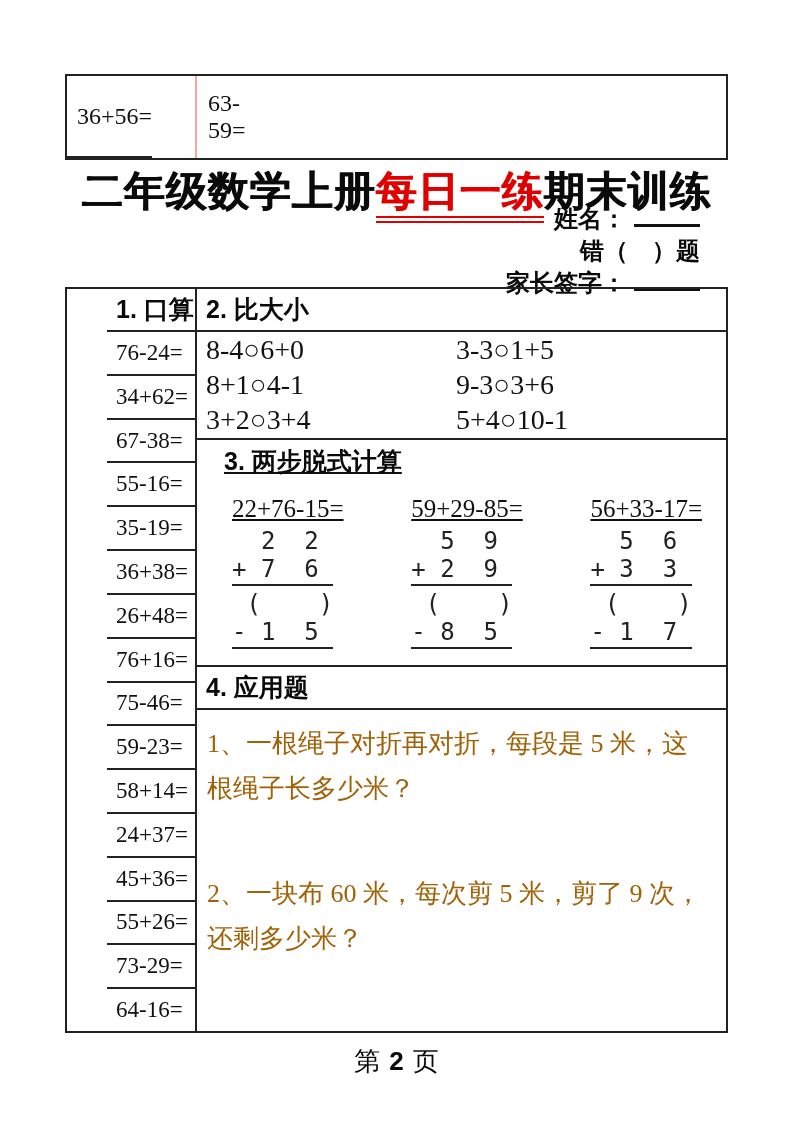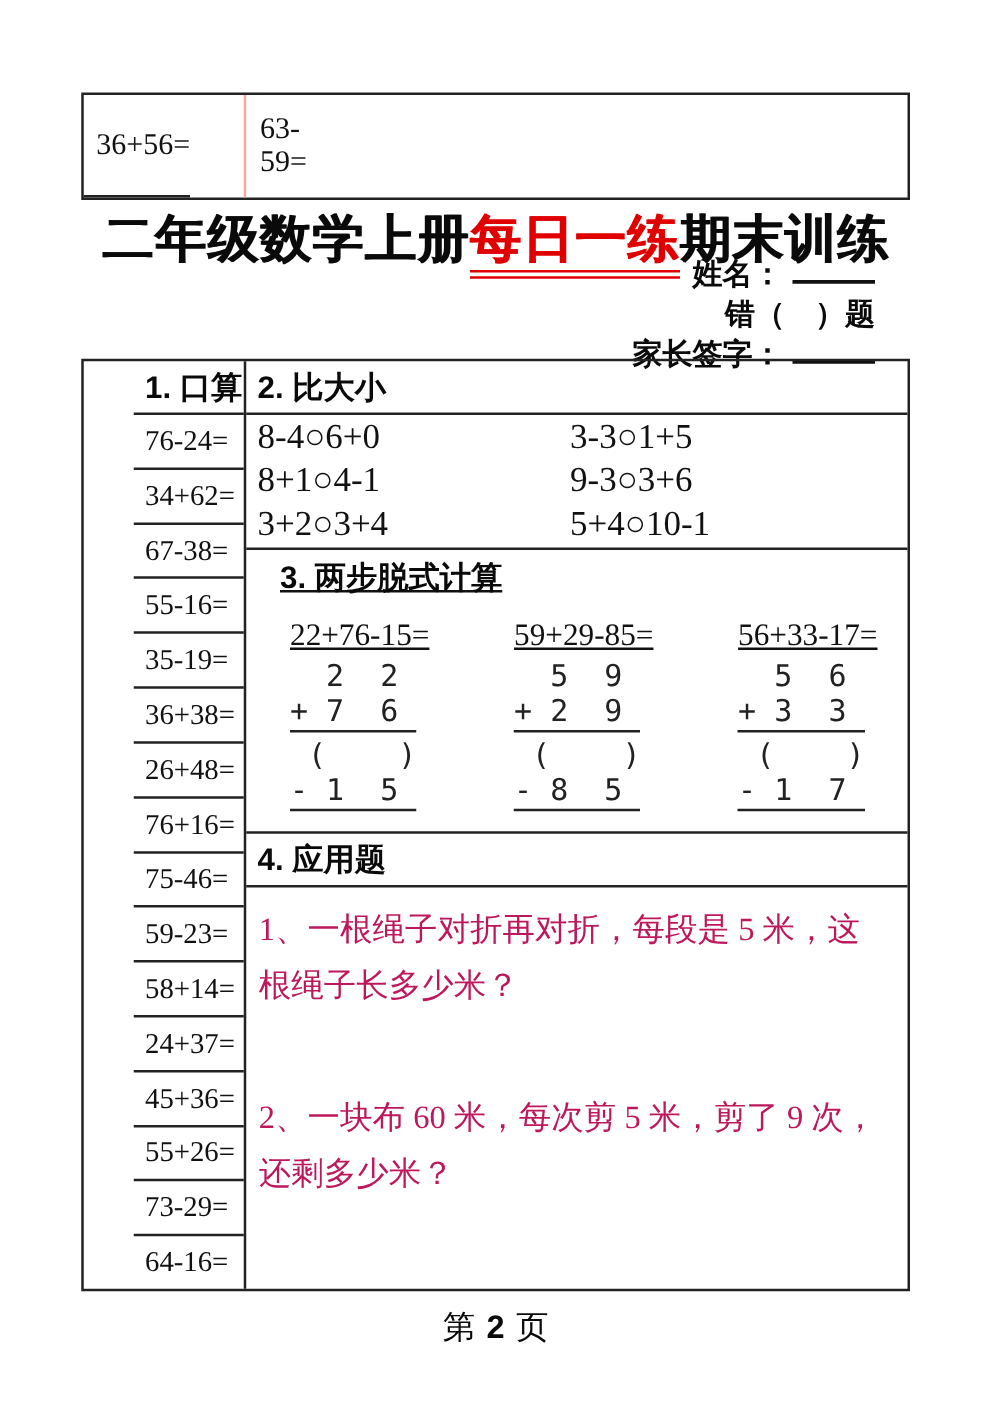--- a/index.html
+++ b/index.html
@@ -61,21 +61,21 @@
   .ts-header {
     font-family: "Liberation Sans", sans-serif; font-weight: bold; font-size: 25px; color: #0a0a0a;
     margin-bottom: 17px;
   }
   .ts-problems { display: flex; justify-content: space-between; padding-left: 8px; }
   .vp-expr { font-size: 25px; margin-bottom: 4px; }
   .vp-lines { display: inline-block; font-family: "DejaVu Sans Mono", monospace; font-size: 24px; line-height: 28px; color: #222; }
   .vp-line { white-space: pre; }
   .vp-underline { border-bottom: 2px solid #222; padding-bottom: 1px; margin-bottom: 4px; }
 
-  .word-body { flex: 1; padding: 11px 14px 0 10px; font-size: 26px; line-height: 45px; color: #be185d; }
+  .word-body { flex: 1; padding: 11px 14px 0 10px; font-size: 26px; line-height: 45px; color: #a16207; }
   .wp-2 { margin-top: 60px; }
 
   
   .footer {
     position: absolute; left: 0; top: 1044px; width: 793px; text-align: center;
     font-size: 26px; color: #0a0a0a; font-family: "Liberation Sans", sans-serif;
   }
   .footer .num { font-weight: bold; margin: 0 9px; }
 </style>
 </head>

